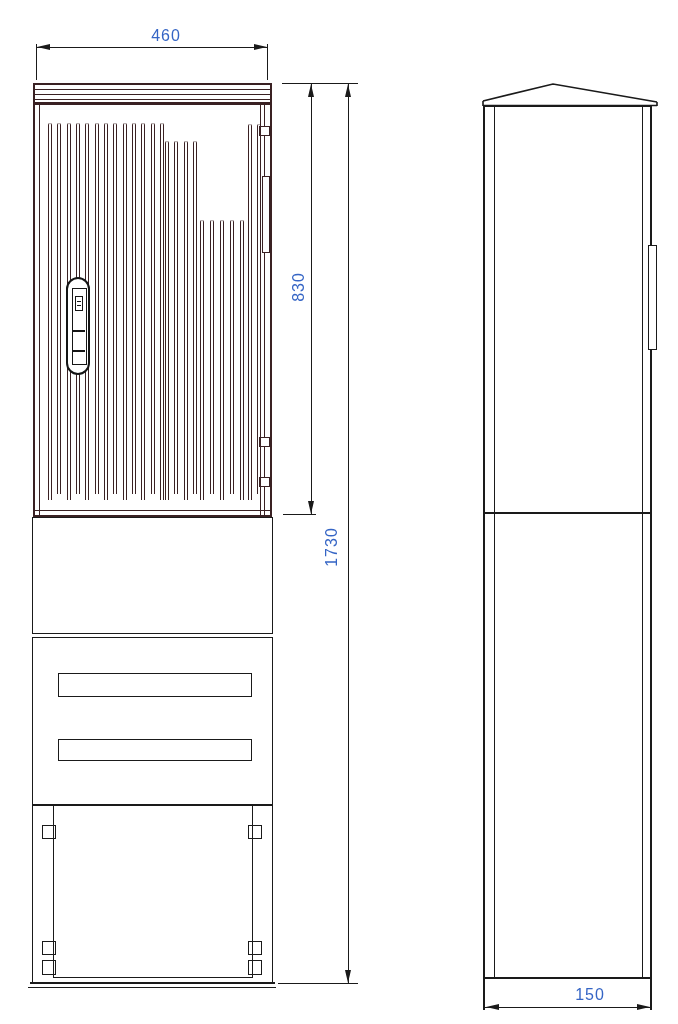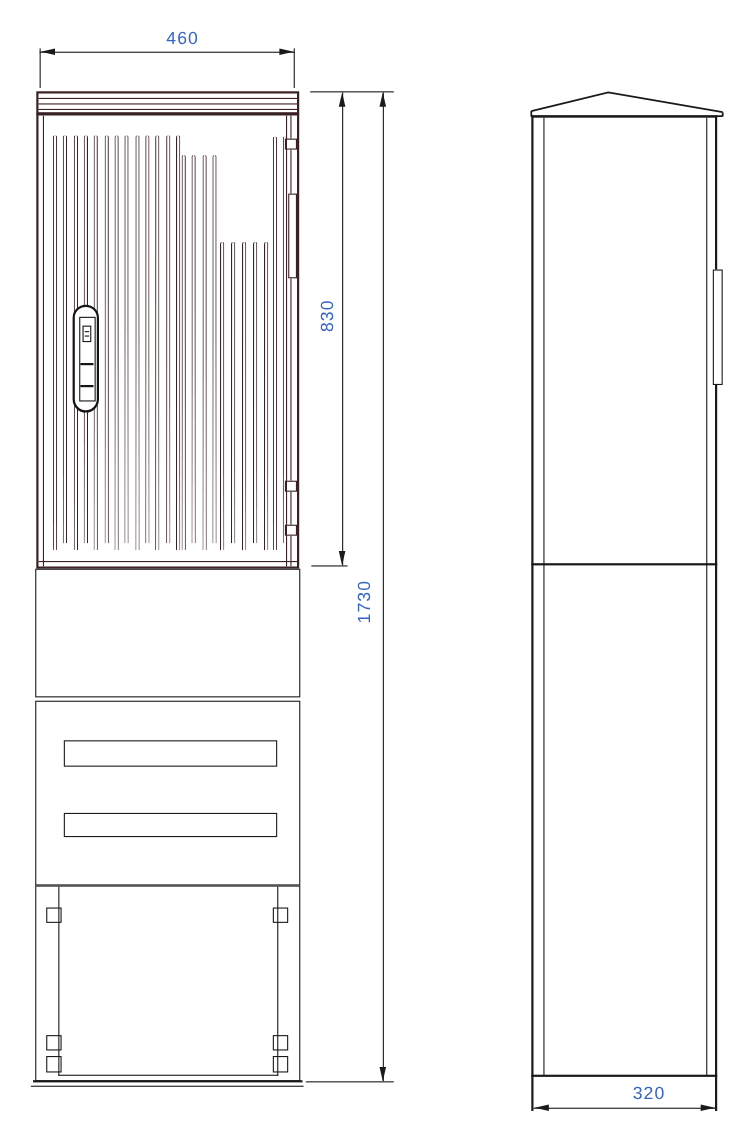--- a/index.html
+++ b/index.html
@@ -168,17 +168,17 @@
     <div class="vline thin" style="left:642px;top:107px;height:871px;"></div>
     <div class="hline" style="left:483px;top:105px;width:169px;"></div>
     <div class="hline" style="left:483px;top:512px;width:169px;"></div>
     <div class="hline" style="left:483px;top:977px;width:169px;"></div>
     <div class="rect" style="left:648px;top:245px;width:9px;height:105px;background:#ffffff;"></div>
 
     <div>
       <div class="hline thin" style="left:485px;top:1007px;width:166px;"></div>
       <div class="arr left" style="left:486px;top:1004px;"></div>
       <div class="arr right" style="left:637px;top:1004px;"></div>
-      <div class="dimlabel" style="left:590px;top:995px;">320</div>
+      <div class="dimlabel" style="left:590px;top:995px;">150</div>
     </div>
   </div>
 
 </div>
 
 </body></html>

